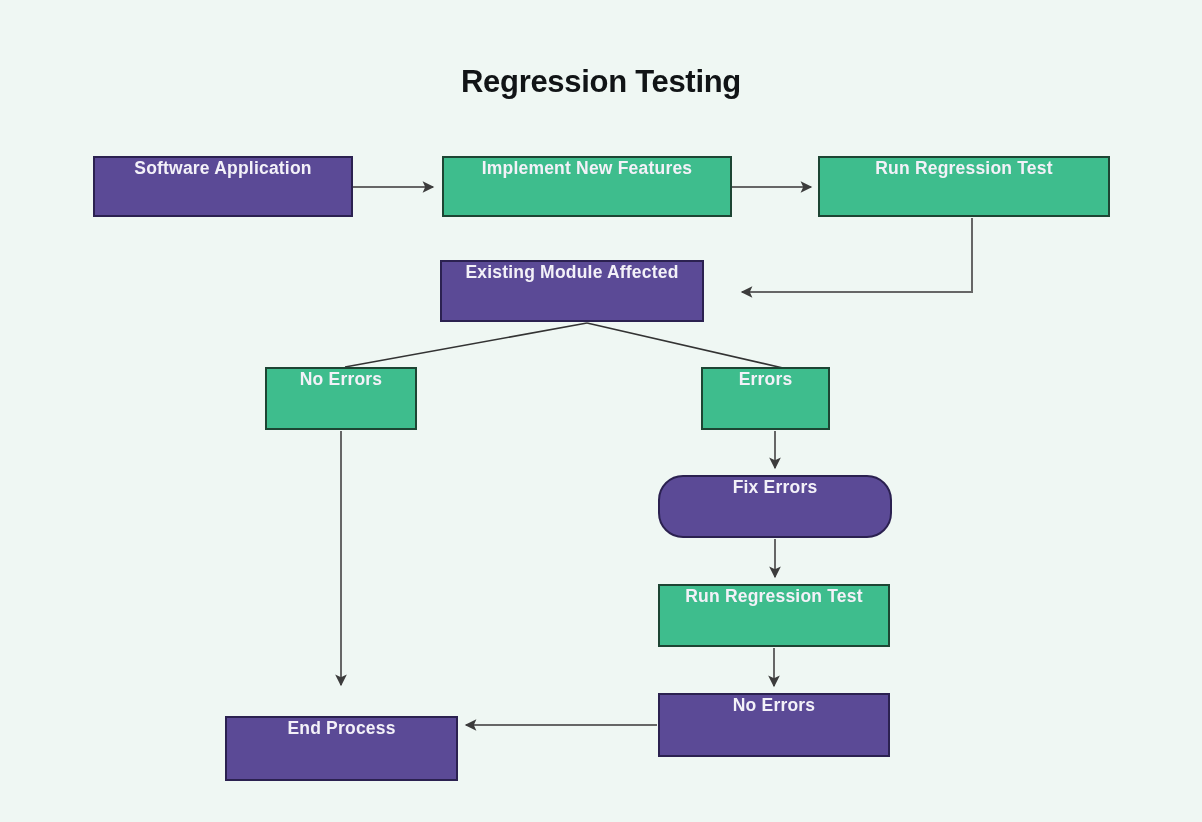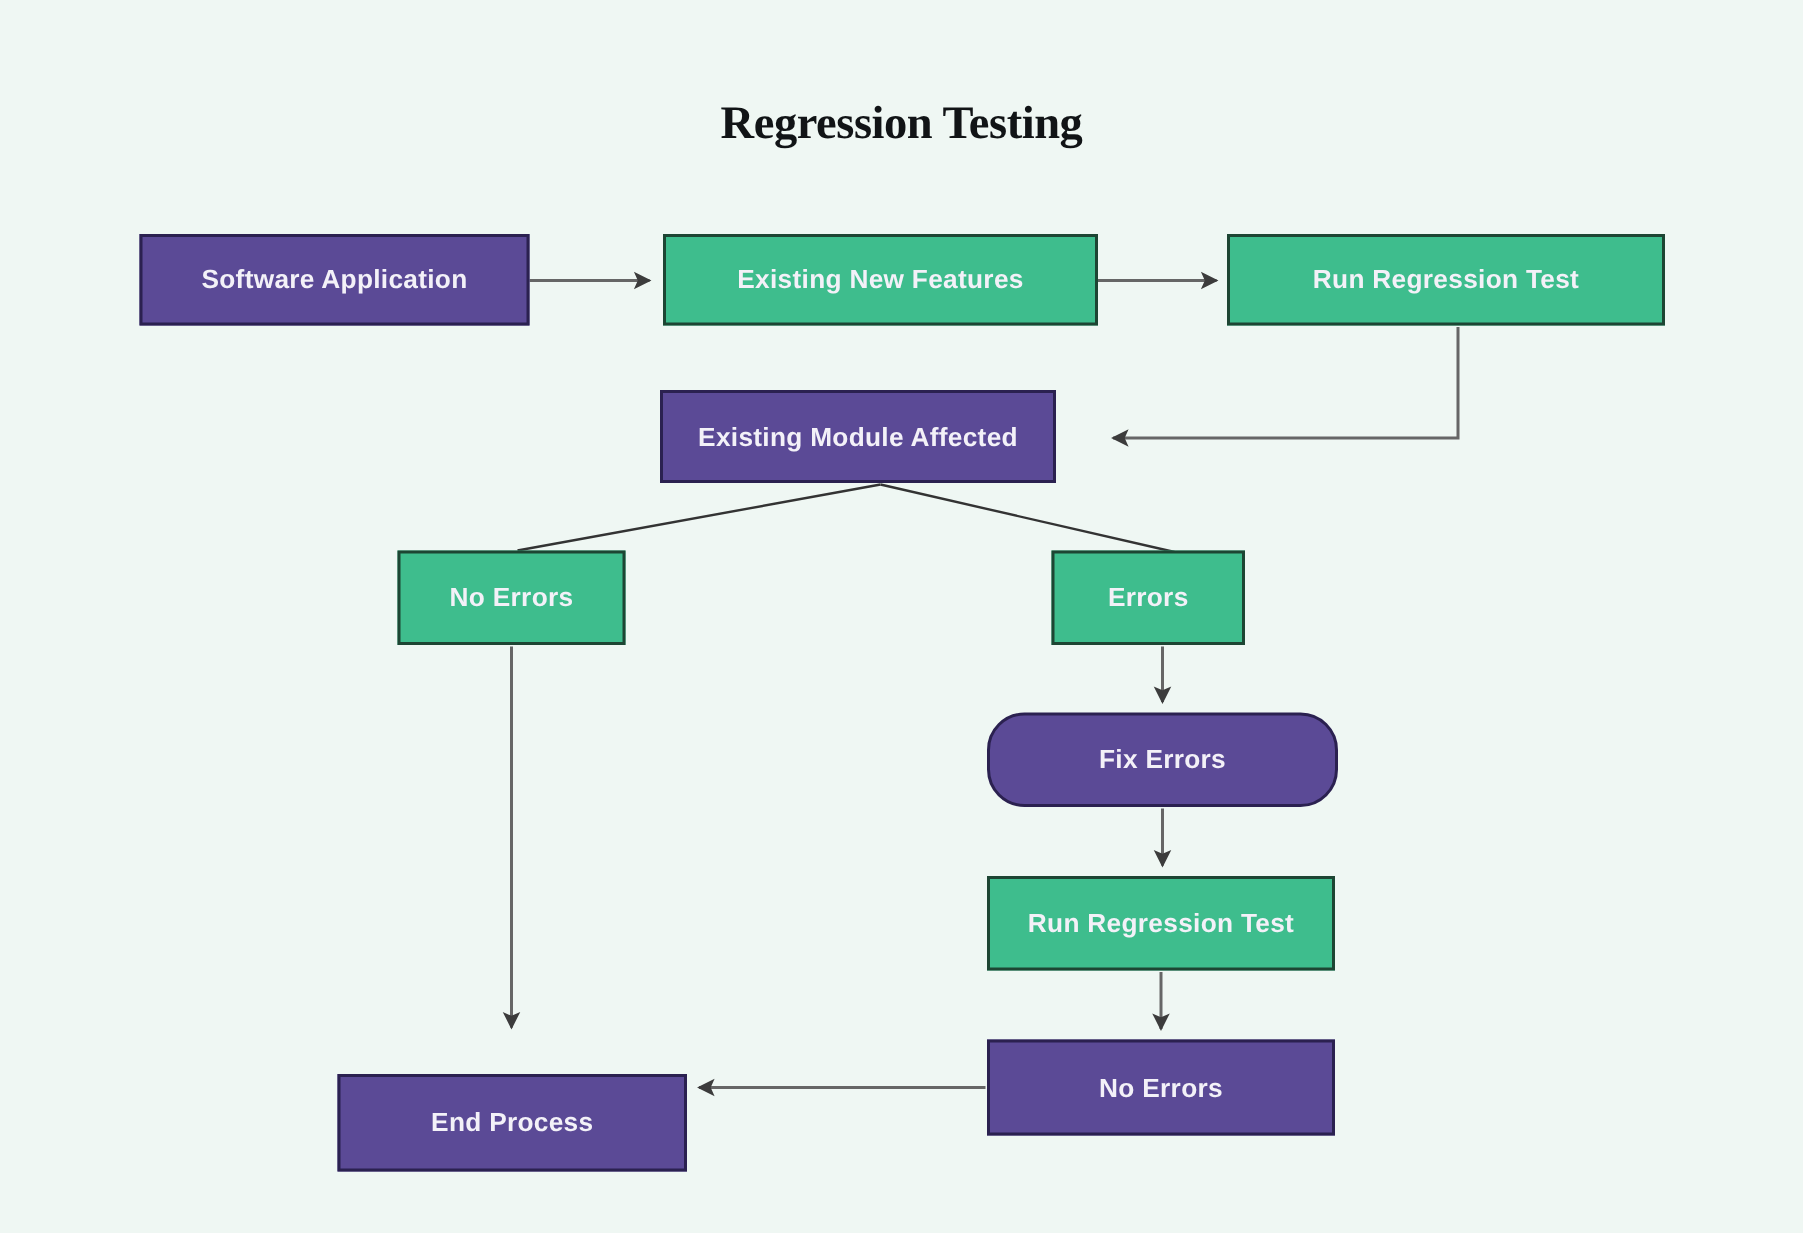--- a/index.html
+++ b/index.html
@@ -18,35 +18,34 @@
     position: absolute;
     top: 64px;
     left: 0;
     width: 100%;
     text-align: center;
     font-size: 31px;
     font-weight: 700;
     letter-spacing: -0.3px;
     color: #111416;
     margin: 0;
-    font-family: Liberation Serif, serif;
   }
   .edges-layer {
     position: absolute;
     top: 0;
     left: 0;
     width: 1202px;
     height: 822px;
     pointer-events: none;
   }
   .node {
     position: absolute;
     box-sizing: border-box;
     display: flex;
-    align-items: center;
+    align-items: flex-start;
     justify-content: center;
     text-align: center;
     font-size: 17.5px;
     font-weight: 700;
     color: #f3f1f8;
     letter-spacing: 0.2px;
   }
   .node.purple {
     background: #5b4a96;
     border: 2px solid #2b2150;
@@ -100,21 +99,21 @@
     <path d="M657,725 L466,725" stroke="#666666" stroke-width="2" fill="none" marker-end="url(#head)"></path>
 
     <path d="M341,431 L341,685" stroke="#666666" stroke-width="2" fill="none" marker-end="url(#head)"></path>
   </svg>
 
   <div class="node purple n0">
     <span>Software Application</span>
   </div>
 
   <div class="node green n1">
-    <span>Existing New Features</span>
+    <span>Implement New Features</span>
   </div>
 
   <div class="node green n2">
     <span>Run Regression Test</span>
   </div>
 
   <div class="node purple n3">
     <span>Existing Module Affected</span>
   </div>
 

